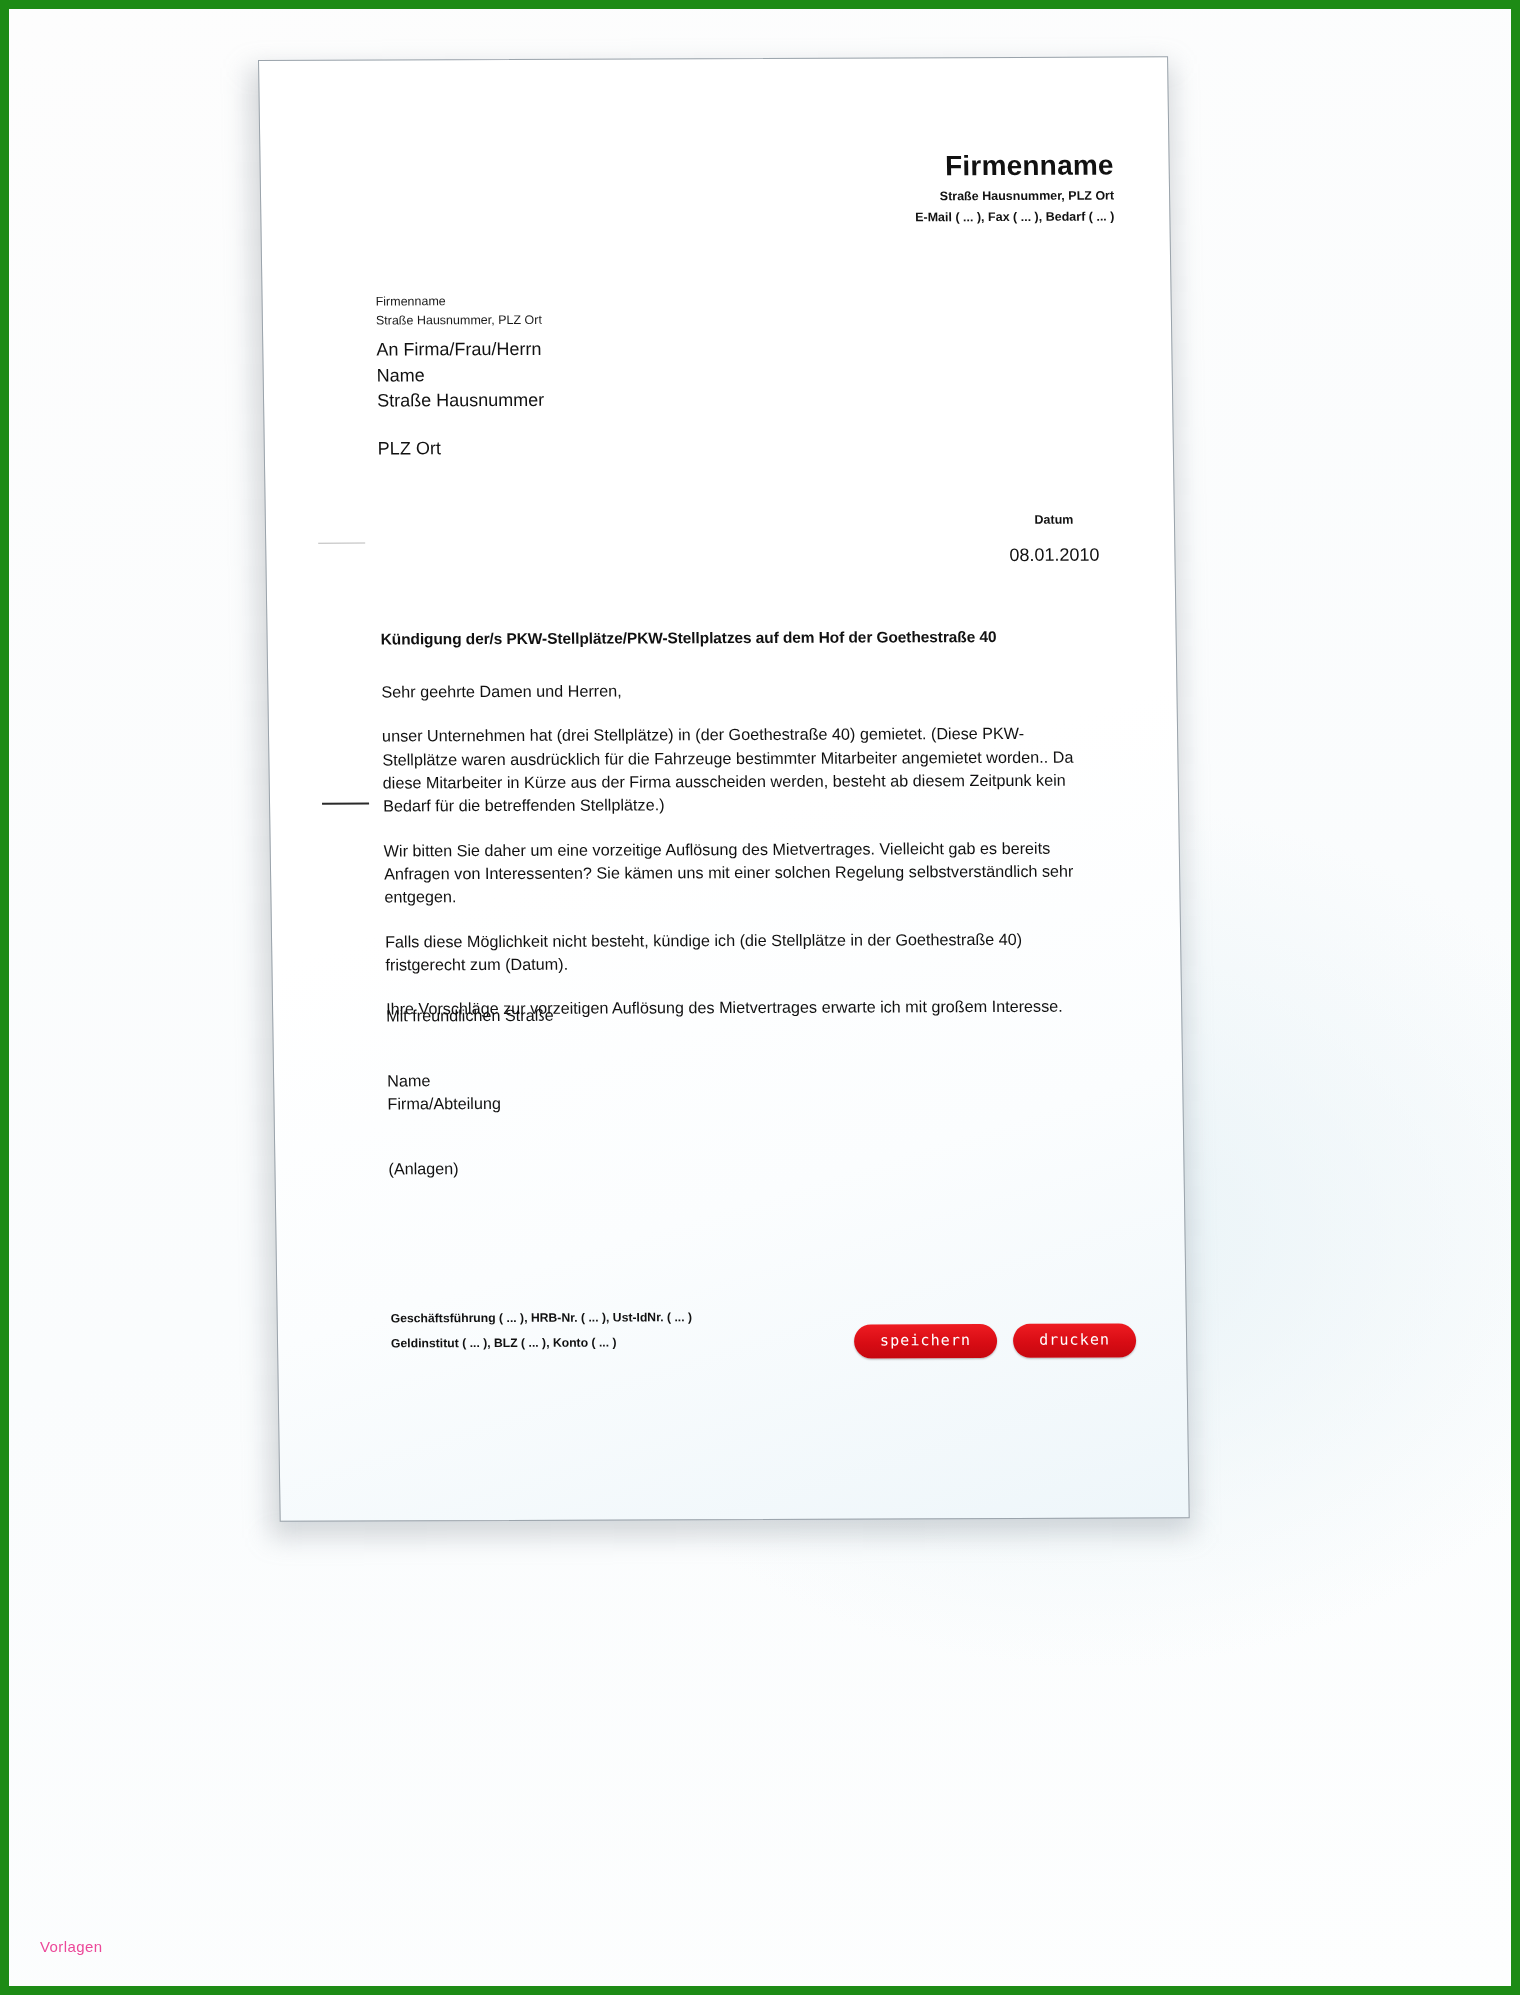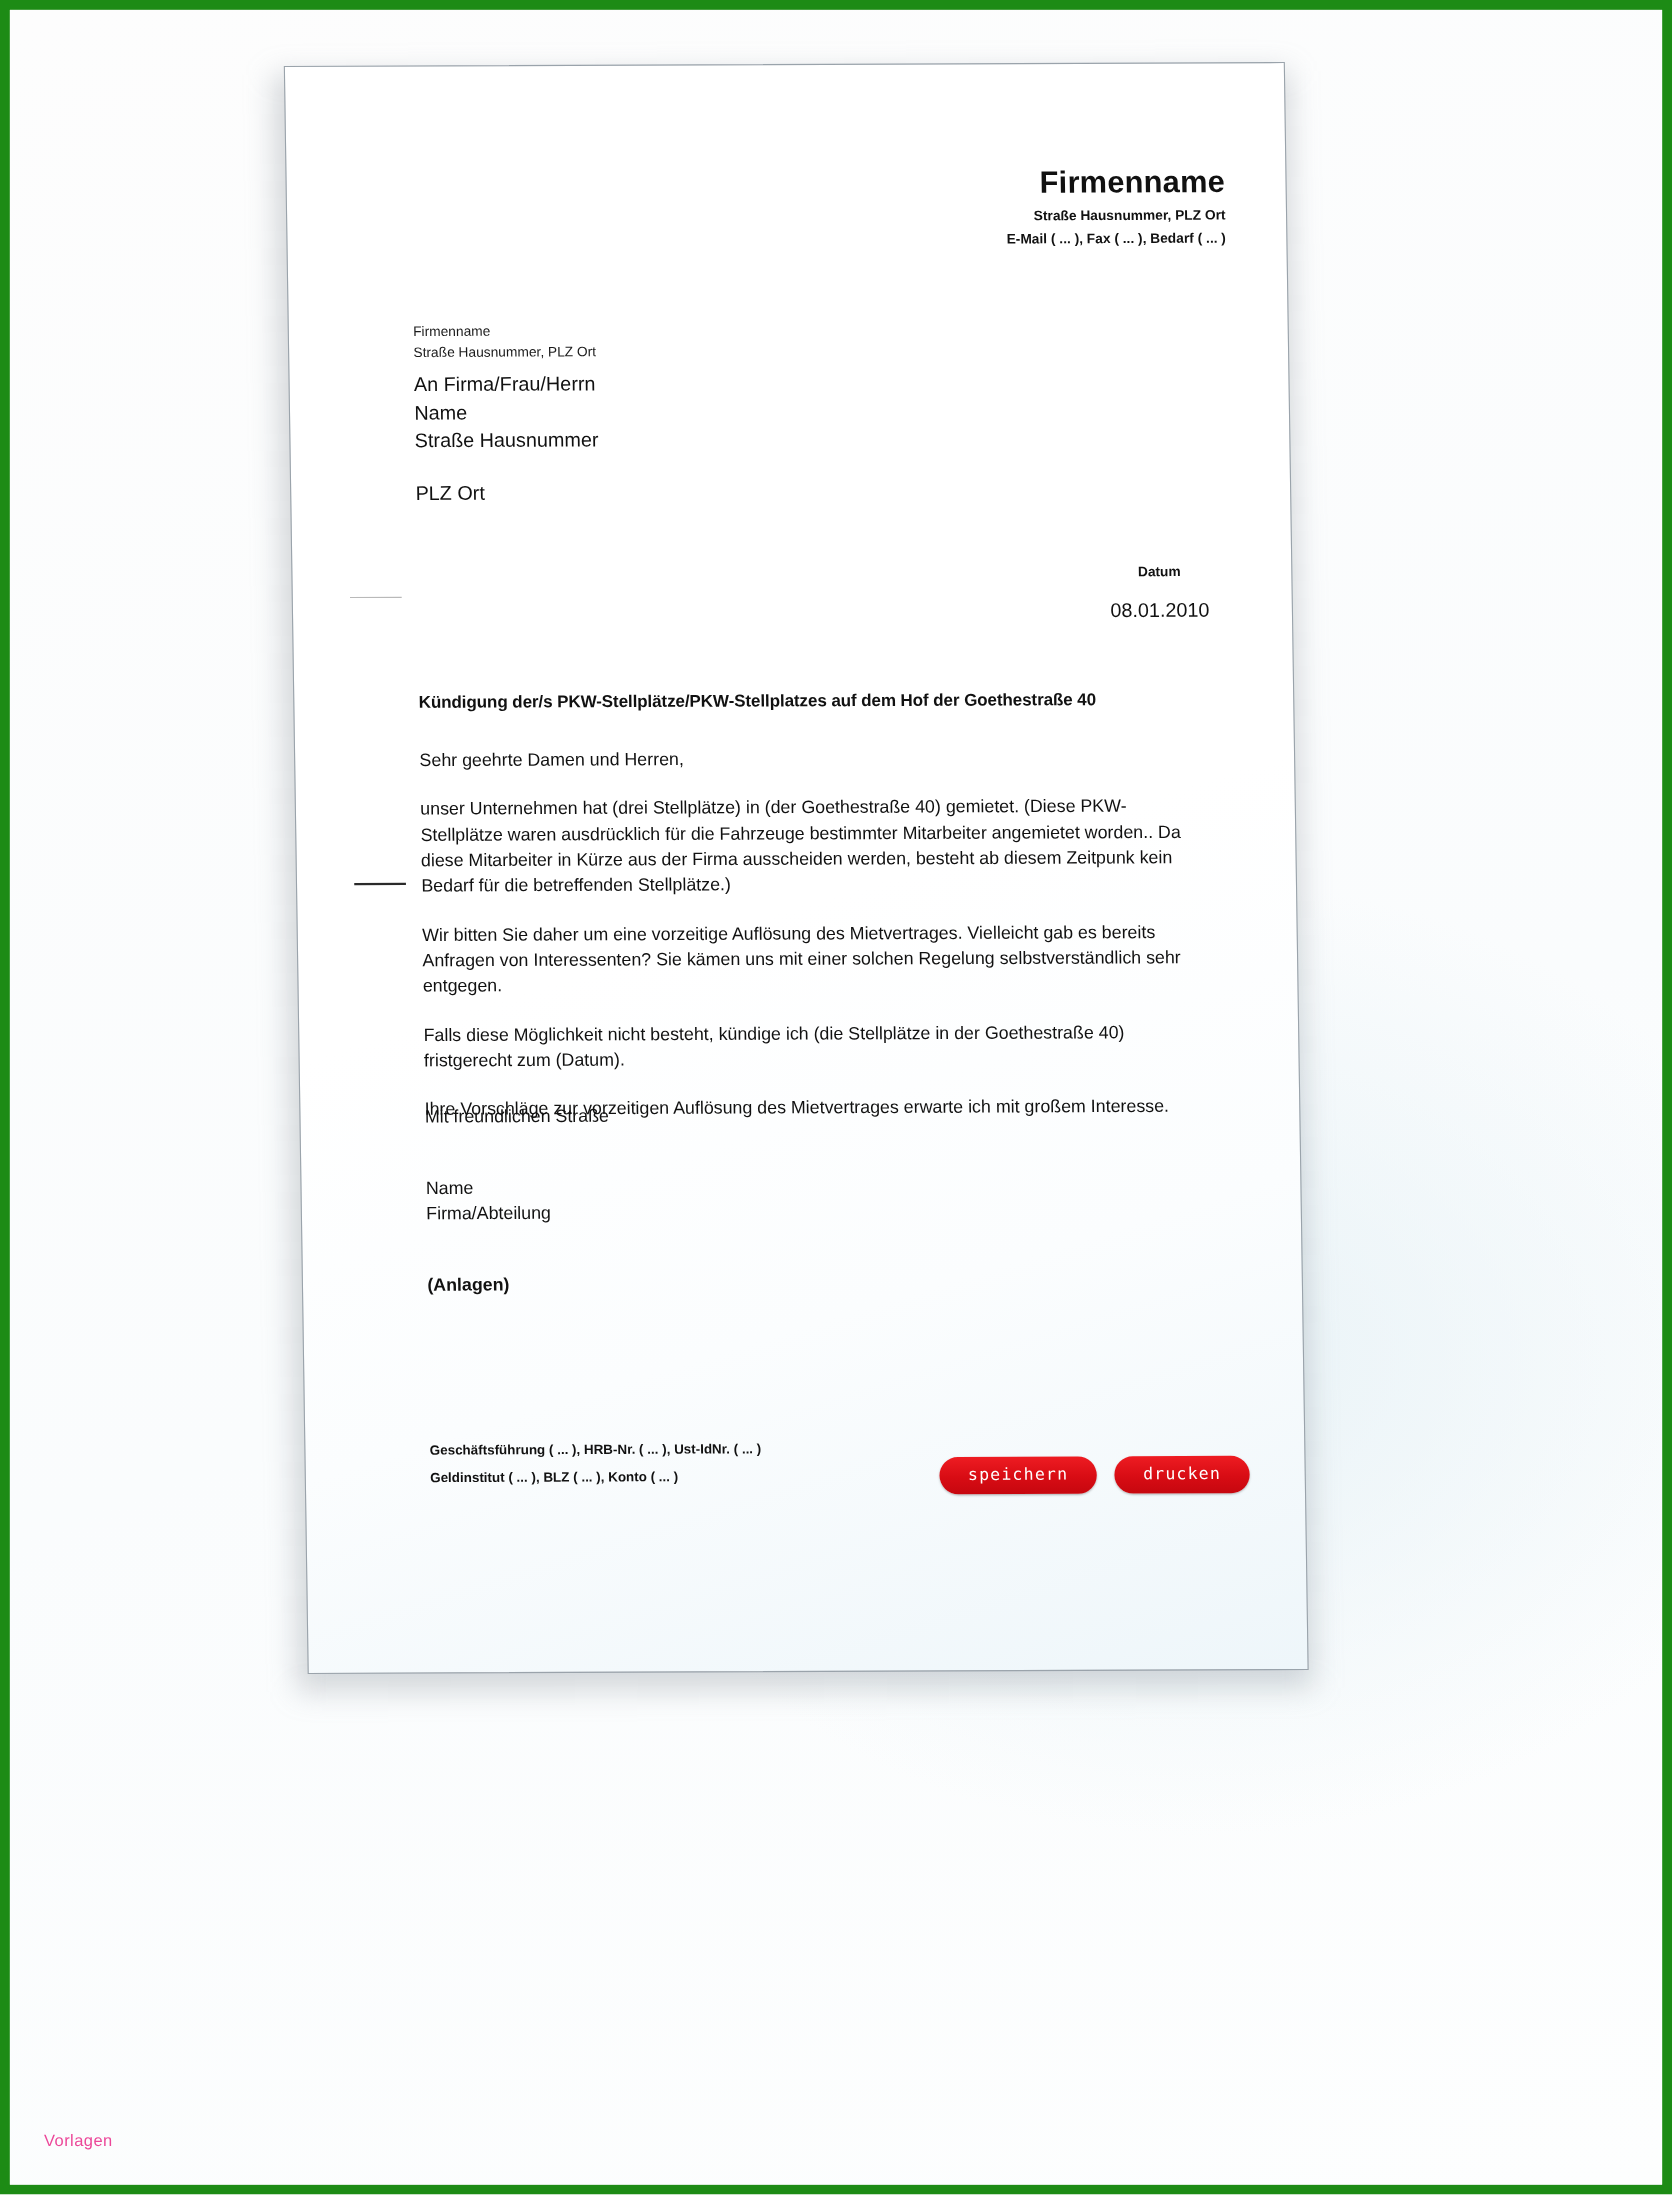--- a/index.html
+++ b/index.html
@@ -175,21 +175,21 @@
 
   
   .closing {
     position: absolute;
     left: 113px;
     top: 944px;
     font-size: 16.2px;
     line-height: 1.42;
   }
   .closing .blk { margin-bottom: 42px; }
-  .closing .blk:last-child { margin-bottom: 12px; font-weight: bold; }
+  .closing .blk:last-child { margin-bottom: 12px; }
 
   
   .footer {
     position: absolute;
     left: 113px;
     top: 1246px;
     font-size: 12.2px;
     font-weight: bold;
     line-height: 2.05;
   }

